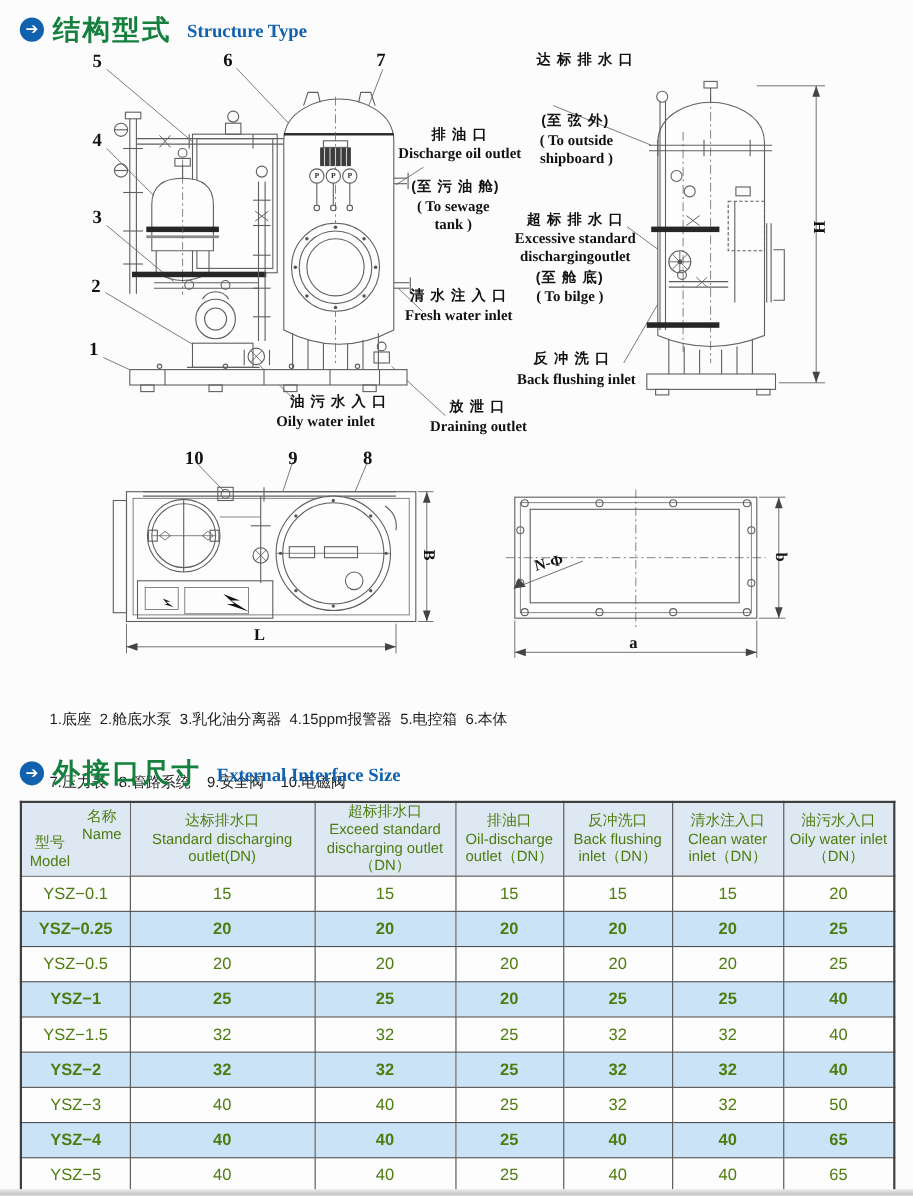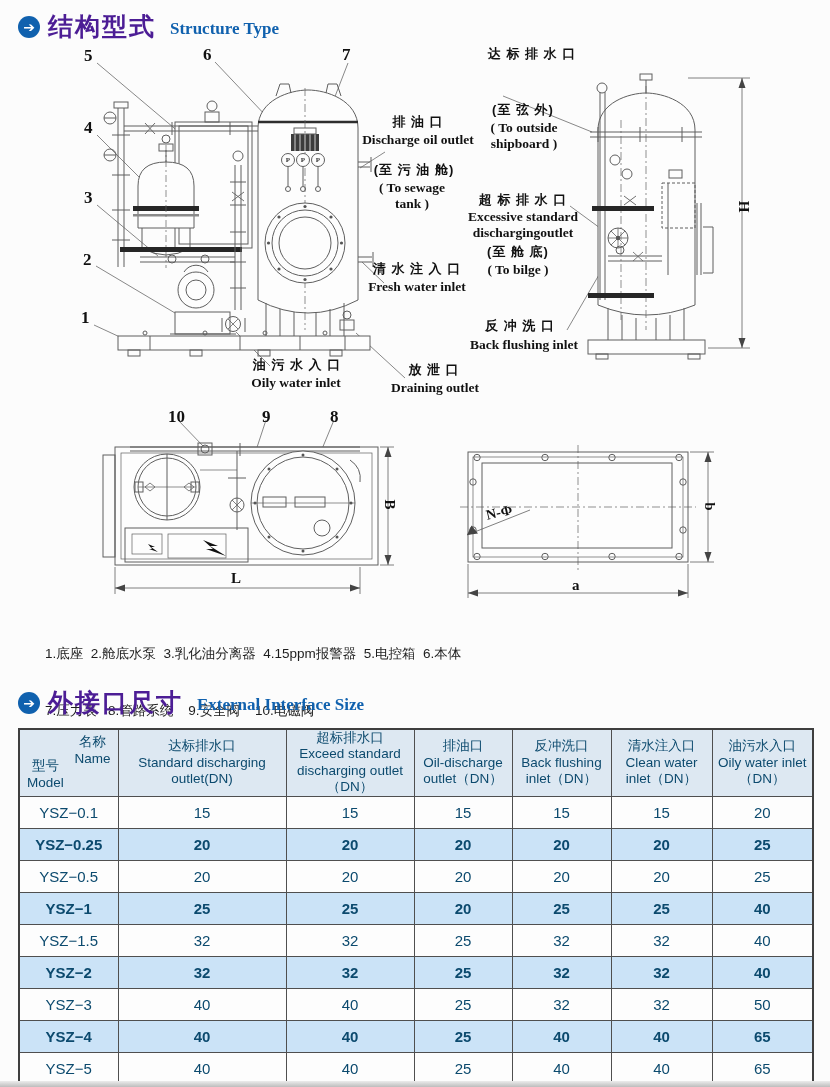--- a/index.html
+++ b/index.html
@@ -3,21 +3,21 @@
 <meta charset="utf-8">
 <style>
   html,body{margin:0;padding:0;background:#e9e9e9;}
   .page{position:relative;width:830px;height:1087px;background:#fcfcfc;margin:0 auto;
         font-family:"Liberation Sans","DejaVu Sans",sans-serif;color:#222;overflow:hidden;}
   
   .sec-head{position:absolute;left:18px;display:flex;align-items:center;gap:8px;}
   .bullet{width:22px;height:22px;border-radius:50%;background:#1061ae;color:#fff;
           display:flex;align-items:center;justify-content:center;font-size:14px;font-weight:bold;
           font-family:"DejaVu Sans",sans-serif;flex:0 0 auto;}
-  .t-zh{font-size:25px;font-weight:bold;color:#4c1d95;letter-spacing:2px;
+  .t-zh{font-size:25px;font-weight:bold;color:#15803d;letter-spacing:2px;
         font-family:"Liberation Sans","DejaVu Sans",sans-serif;}
   .t-en{font-size:17px;font-weight:bold;color:#1061ae;margin-left:6px;position:relative;top:2px;
         font-family:"Liberation Serif","DejaVu Serif",serif;}
   
   .lbl{position:absolute;text-align:center;font-weight:bold;color:#111;line-height:1.2;
        white-space:pre-line;font-family:"Liberation Serif","DejaVu Serif",serif;}
   .lbl.zh{font-size:13px;letter-spacing:1px;font-family:"Liberation Sans","DejaVu Sans",sans-serif;}
   .lbl.en{font-size:13.5px;}
   .callout{position:absolute;font-size:17px;font-weight:bold;color:#111;
            font-family:"Liberation Serif","DejaVu Serif",serif;}
@@ -26,21 +26,21 @@
   .rot90{transform:rotate(90deg);transform-origin:center;}
   .gauge-p{position:absolute;font-size:7px;font-weight:bold;color:#333;width:8px;text-align:center;
            font-family:"Liberation Serif",serif;}
   svg.art{position:absolute;left:0;top:0;}
   
   .parts{position:absolute;left:45px;top:606px;width:720px;font-size:13.5px;line-height:19px;
          color:#1d1d1d;white-space:pre-wrap;}
   .parts div{white-space:pre-wrap;}
   
   table.iface{position:absolute;left:18px;top:728px;width:794px;border-collapse:collapse;
-              table-layout:fixed;font-size:14px;color:#0c4a6e;background:#fdfdfd;}
+              table-layout:fixed;font-size:14px;color:#4d7c0f;background:#fdfdfd;}
   table.iface th,table.iface td{border:1px solid #4f4f4f;text-align:center;vertical-align:middle;
               padding:0;overflow:hidden;}
   table.iface thead th{background:#dde8f2;font-weight:normal;height:64px;font-size:13.5px;line-height:1.22;}
   table.iface tbody td{height:31px;font-size:15px;}
   table.iface tbody tr.alt td{background:#cbe3f7;font-weight:bold;}
   table.iface{border:2px solid #3f3f3f;}
   .corner{position:relative;background:#dde8f2;
           background-image:linear-gradient(to bottom right,transparent calc(50% - 0.8px),
              #4f4f4f calc(50% - 0.8px),#4f4f4f calc(50% + 0.8px),transparent calc(50% + 0.8px));}
   .corner .nm{position:absolute;right:7px;top:4px;text-align:center;line-height:1.25;}
@@ -398,21 +398,21 @@
 
   <div class="lbl zh" style="left:368px;top:114px;width:100px;">排 油 口</div>
   <div class="lbl en" style="left:356px;top:132px;width:124px;">Discharge oil outlet</div>
   <div class="lbl zh" style="left:364px;top:162px;width:100px;">(至 污 油 舱)</div>
   <div class="lbl en" style="left:362px;top:180px;width:100px;">( To sewage
 tank )</div>
   <div class="lbl zh" style="left:361px;top:261px;width:112px;">清 水 注 入 口</div>
   <div class="lbl en" style="left:355px;top:279px;width:124px;">Fresh water inlet</div>
   <div class="lbl zh" style="left:384px;top:362px;width:100px;">放 泄 口</div>
   <div class="lbl en" style="left:373px;top:380px;width:124px;">Draining  outlet</div>
-  <div class="lbl zh" style="left:241px;top:357px;width:112px;">油 污 水 入 口</div>
+  <div class="lbl zh" style="left:252px;top:357px;width:112px;">油 污 水 入 口</div>
   <div class="lbl en" style="left:234px;top:375px;width:124px;">Oily water inlet</div>
 
   <div class="lbl zh" style="left:476px;top:46px;width:112px;">达 标 排 水 口</div>
   <div class="lbl zh" style="left:473px;top:102px;width:100px;">(至 弦 外)</div>
   <div class="lbl en" style="left:454px;top:120px;width:140px;">( To outside
 shipboard )</div>
   <div class="lbl zh" style="left:467px;top:192px;width:112px;">超 标 排 水 口</div>
   <div class="lbl en" style="left:452px;top:209px;width:142px;">Excessive standard
 dischargingoutlet</div>
   <div class="lbl zh" style="left:468px;top:244px;width:100px;">(至 舱 底)</div>

